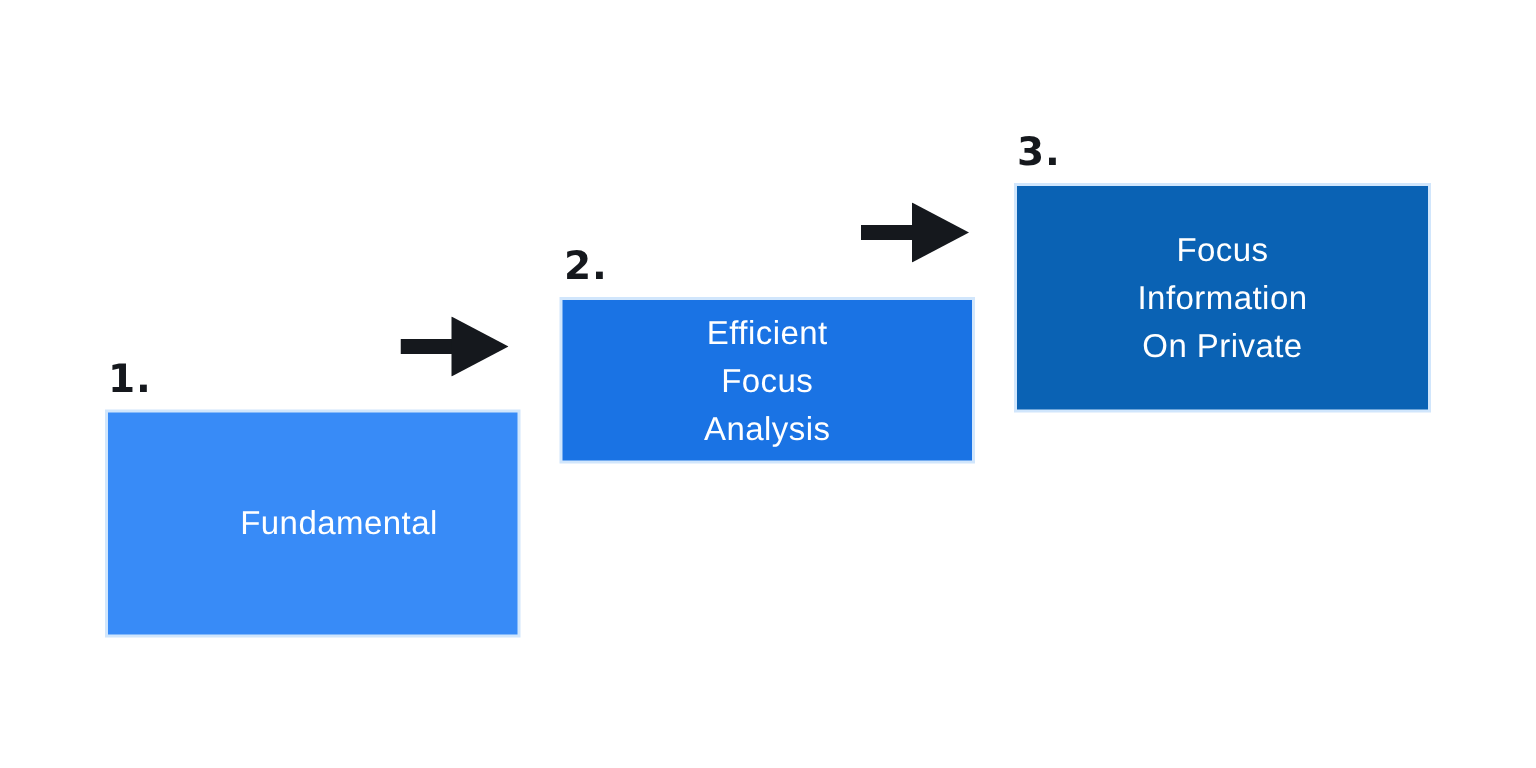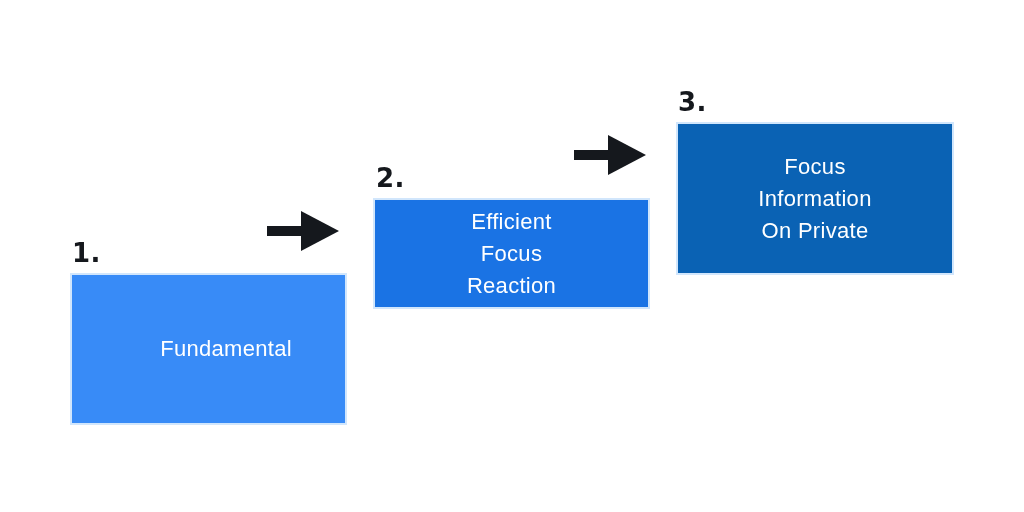--- a/index.html
+++ b/index.html
@@ -72,21 +72,21 @@
       <rect x="0" y="15" width="38" height="10" fill="currentColor"></rect>
       <polygon points="34,0 72,20 34,40" fill="currentColor"></polygon>
     </svg>
   </div>
 
   <div class="step-number" id="num-2" style="color: rgb(21, 24, 29);">2.</div>
   <div class="step-box" id="box-2" style="background-color: rgb(26, 115, 228);">
     <div class="box-text">
       <div>Efficient</div>
       <div>Focus</div>
-      <div>Reaction</div>
+      <div>Analysis</div>
     </div>
   </div>
 
   <div class="arrow" id="arrow-2" style="color: rgb(21, 24, 29);">
     <svg viewBox="0 0 72 40">
       <rect x="0" y="15" width="38" height="10" fill="currentColor"></rect>
       <polygon points="34,0 72,20 34,40" fill="currentColor"></polygon>
     </svg>
   </div>
 

